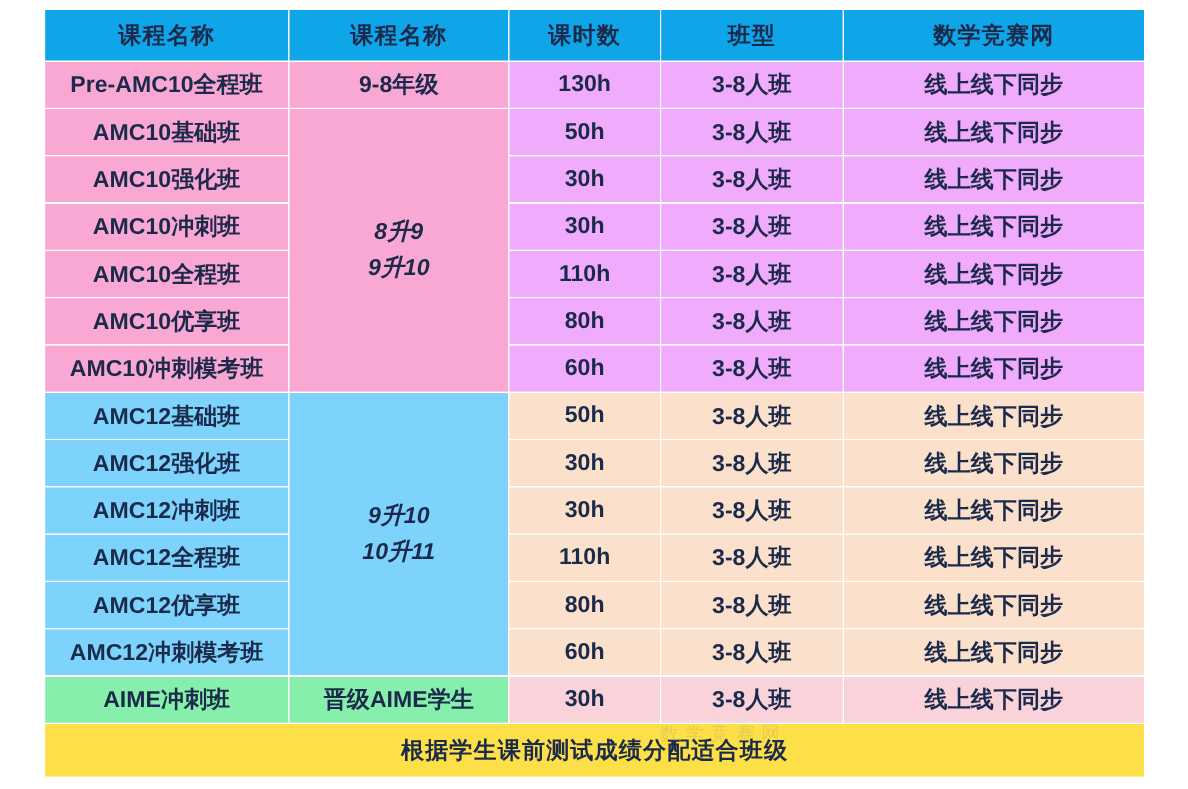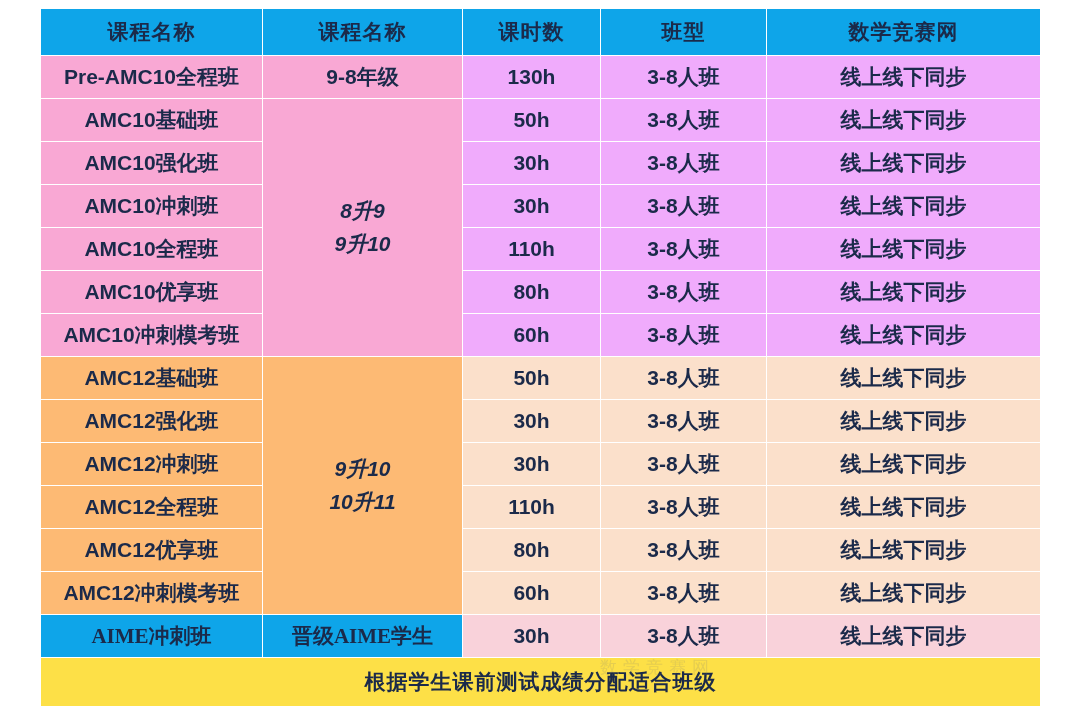--- a/index.html
+++ b/index.html
@@ -49,24 +49,24 @@
     height: 46px;
     font-size: 24px;
     letter-spacing: 1px;
   }
   tbody tr { height: 43px; }
 
   .g-amc10 td { background: #f0abfc; }
   .g-amc10 td.alt { background: #f9a8d4; }
 
   .g-amc12 td { background: #fbe0cb; }
-  .g-amc12 td.alt { background: #fdba74; }
+  .g-amc12 td.alt { background: #7dd3fc; }
 
   .g-aime td { background: #f9d2da; }
-  .g-aime td.alt { background: #0ea5e9; font-family: Liberation Serif, serif; }
+  .g-aime td.alt { background: #86efac; }
 
   .merge-cell {
     font-size: 22px;
     line-height: 1.55;
     font-style: italic;
   }
   .footer-row td {
     background: #fde047;
     color: #e8392f;
     font-size: 22px;

